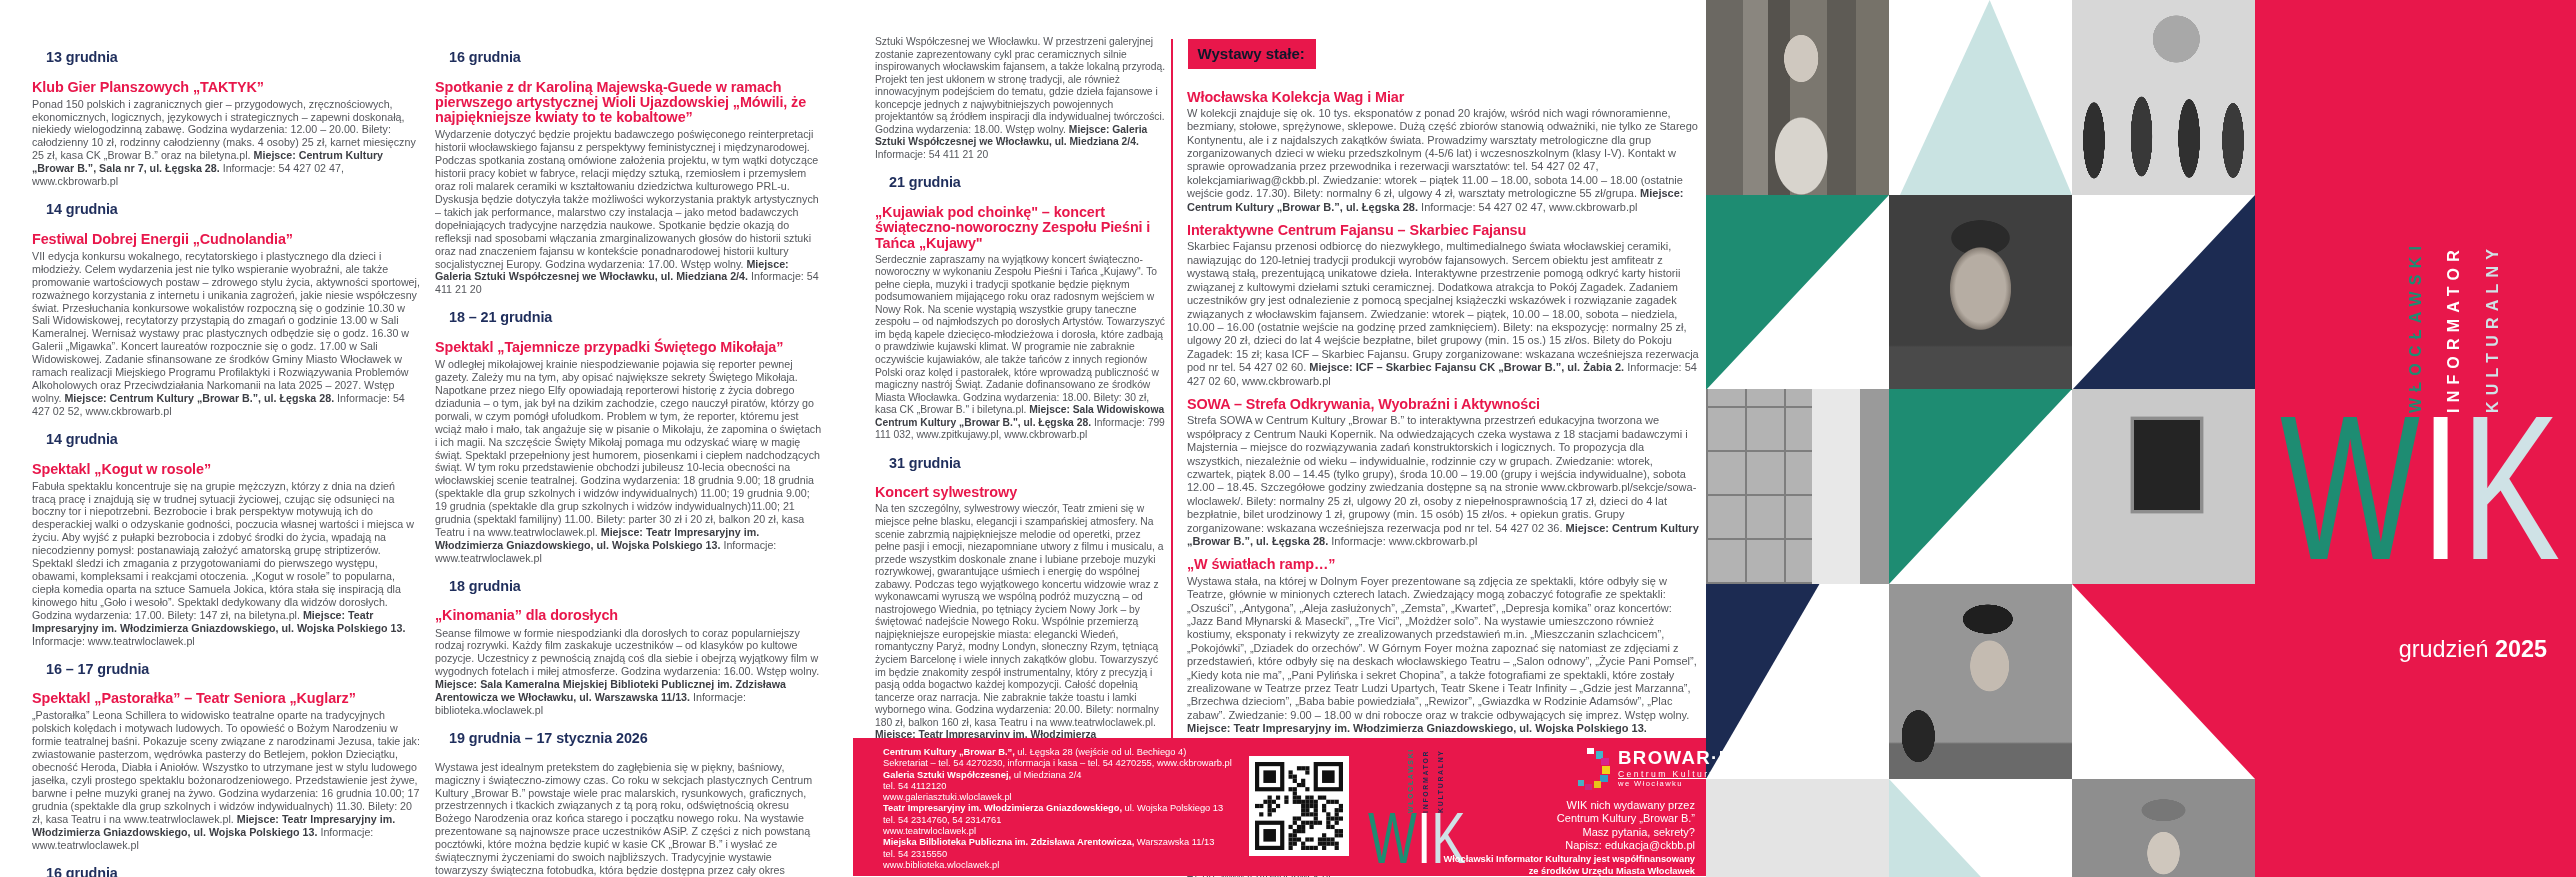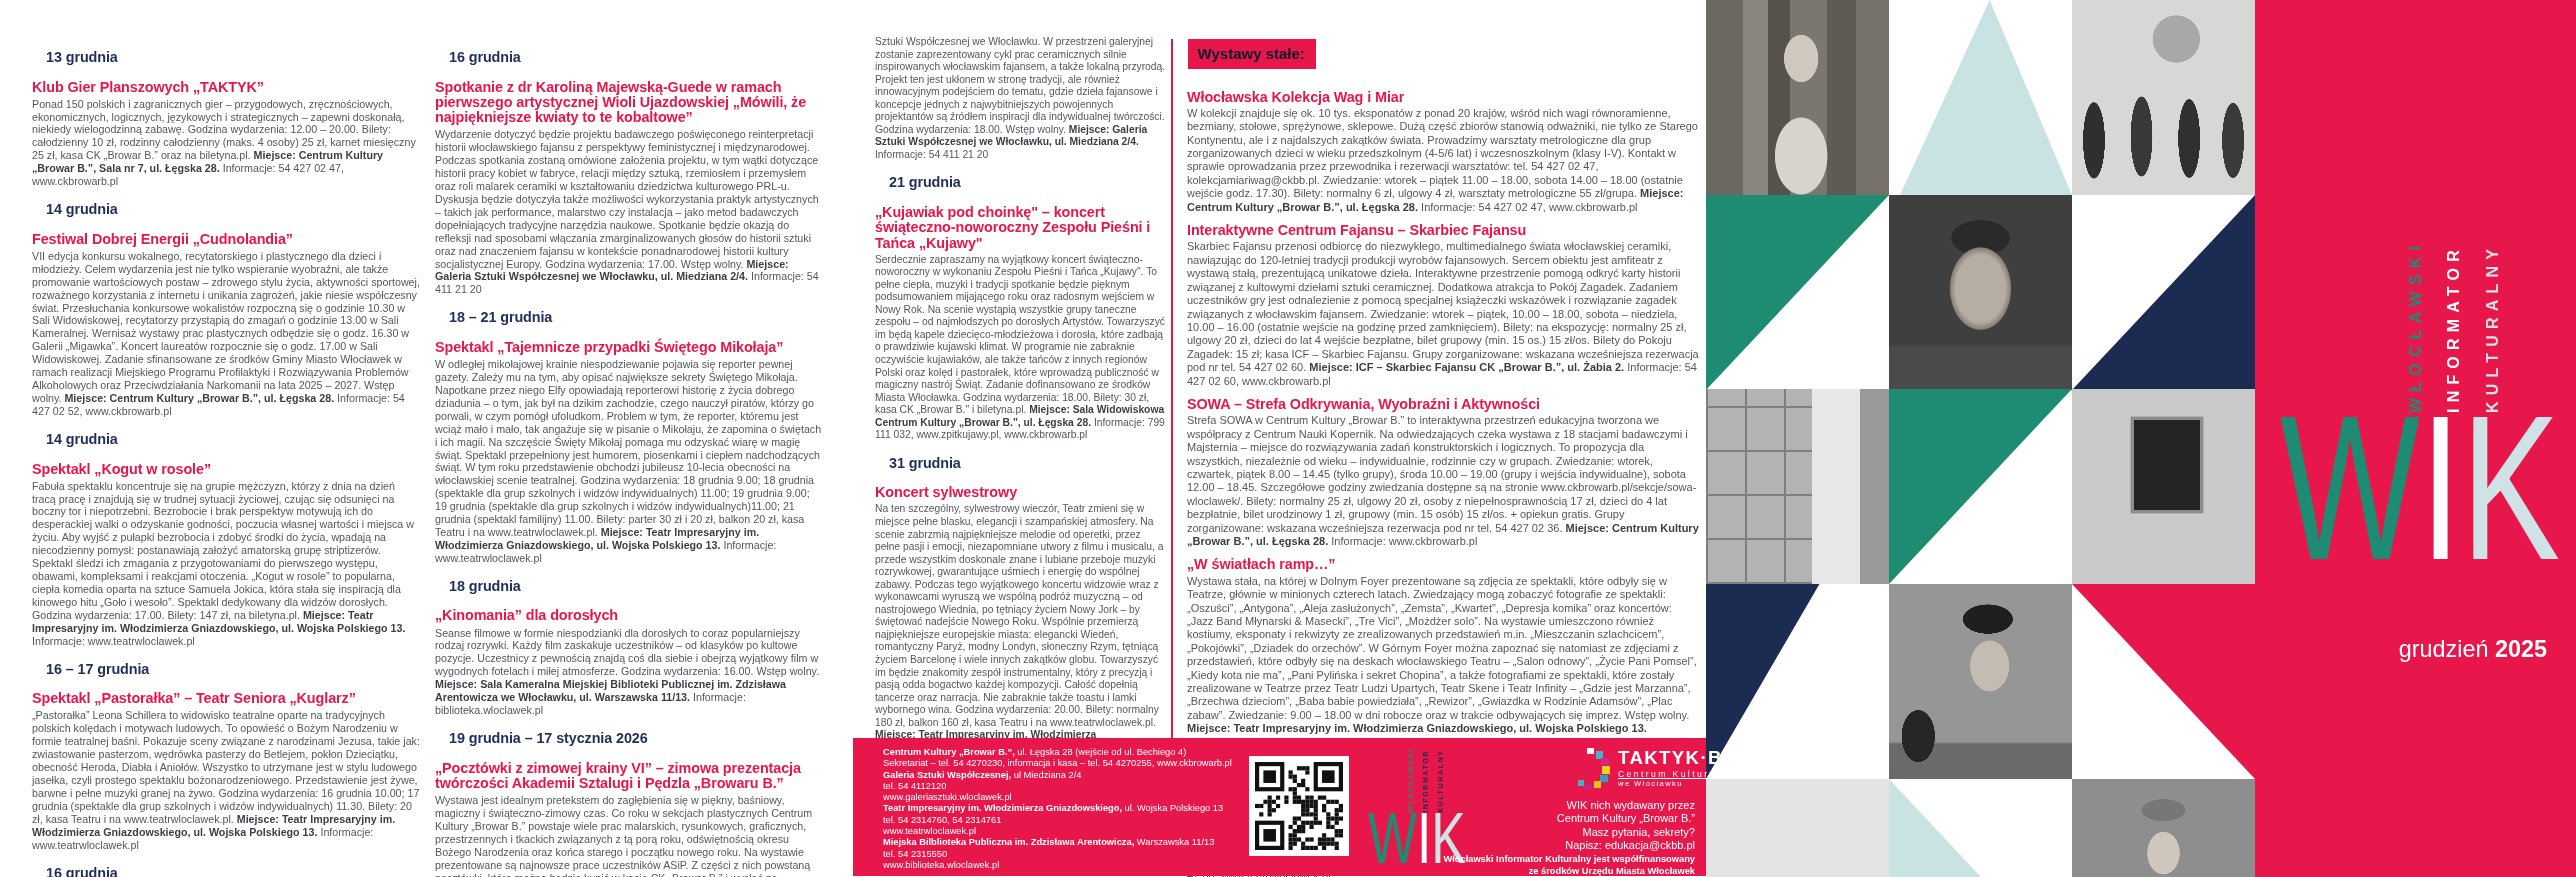--- a/index.html
+++ b/index.html
@@ -110,21 +110,20 @@
         <h3 class="title">Spektakl „Tajemnicze przypadki Świętego Mikołaja”</h3>
         <p class="body"><span class="btxt">W odległej mikołajowej krainie niespodziewanie pojawia się reporter pewnej gazety. Zależy mu na tym, aby opisać największe sekrety Świętego Mikołaja. Napotkane przez niego Elfy opowiadają reporterowi historię z życia dobrego dziadunia – o tym, jak był na dzikim zachodzie, czego nauczył piratów, którzy go porwali, w czym pomógł ufoludkom. Problem w tym, że reporter, któremu jest wciąż mało i mało, tak angażuje się w pisanie o Mikołaju, że zapomina o świętach i ich magii. Na szczęście Święty Mikołaj pomaga mu odzyskać wiarę w magię świąt. Spektakl przepełniony jest humorem, piosenkami i ciepłem nadchodzących świąt. W tym roku przedstawienie obchodzi jubileusz 10-lecia obecności na włocławskiej scenie teatralnej. Godzina wydarzenia: 18 grudnia 9.00; 18 grudnia (spektakle dla grup szkolnych i widzów indywidualnych) 11.00; 19 grudnia 9.00; 19 grudnia (spektakle dla grup szkolnych i widzów indywidualnych)11.00; 21 grudnia (spektakl familijny) 11.00. Bilety: parter 30 zł i 20 zł, balkon 20 zł, kasa Teatru i na www.teatrwloclawek.pl. </span><span class="venue">Miejsce: Teatr Impresaryjny im. Włodzimierza Gniazdowskiego, ul. Wojska Polskiego 13. </span><span class="binfo">Informacje: www.teatrwloclawek.pl</span></p>
       </div>
       <div class="event">
         <h2 class="date">18 grudnia</h2>
         <h3 class="title">„Kinomania” dla dorosłych</h3>
         <p class="body"><span class="btxt">Seanse filmowe w formie niespodzianki dla dorosłych to coraz popularniejszy rodzaj rozrywki. Każdy film zaskakuje uczestników – od klasyków po kultowe pozycje. Uczestnicy z pewnością znajdą coś dla siebie i obejrzą wyjątkowy film w wygodnych fotelach i miłej atmosferze. Godzina wydarzenia: 16.00. Wstęp wolny. </span><span class="venue">Miejsce: Sala Kameralna Miejskiej Biblioteki Publicznej im. Zdzisława Arentowicza we Włocławku, ul. Warszawska 11/13. </span><span class="binfo">Informacje: biblioteka.wloclawek.pl</span></p>
       </div>
       <div class="event">
         <h2 class="date">19 grudnia – 17 stycznia 2026</h2>
-        <h3 class="title">„Pocztówki z zimowej krainy VI” – zimowa prezentacja twórczości Akademii Sztalugi i Pędzla „Browaru B.”</h3>
         <p class="body"><span class="btxt">Wystawa jest idealnym pretekstem do zagłębienia się w piękny, baśniowy, magiczny i świąteczno-zimowy czas. Co roku w sekcjach plastycznych Centrum Kultury „Browar B.” powstaje wiele prac malarskich, rysunkowych, graficznych, przestrzennych i tkackich związanych z tą porą roku, odświętnością okresu Bożego Narodzenia oraz końca starego i początku nowego roku. Na wystawie prezentowane są najnowsze prace uczestników ASiP. Z części z nich powstaną pocztówki, które można będzie kupić w kasie CK „Browar B.” i wysłać ze świątecznymi życzeniami do swoich najbliższych. Tradycyjnie wystawie towarzyszy świąteczna fotobudka, która będzie dostępna przez cały okres świąteczny. Całość tworzy piękną, świąteczną scenerię. Godzina wydarzenia: wernisaż 18.00; zwiedzanie: wtorek – piątek 11.00 – 18.00, sobota 14.00 – 18.00 (ostatnie wejście godz. 17.30). Bilety: zwiedzanie wstęp wolny, pocztówki 2 zł, kasa CK „Browar B.”. </span><span class="venue">Miejsce: Galerie Sztuki „Beczkownia” i „Fermentownia” Centrum Kultury „Browar B.”, ul. Łęgska 28. </span><span class="binfo">Informacje: 54 427 02 47, www.ckbrowarb.pl</span></p>
       </div>
     </div>
   <div class="col" id="col3">
       <div class="event">
         <p class="body"><span class="btxt">Sztuki Współczesnej we Włocławku. W przestrzeni galeryjnej zostanie zaprezentowany cykl prac ceramicznych silnie inspirowanych włocławskim fajansem, a także lokalną przyrodą. Projekt ten jest ukłonem w stronę tradycji, ale również innowacyjnym podejściem do tematu, gdzie dzieła fajansowe i koncepcje jednych z najwybitniejszych powojennych projektantów są źródłem inspiracji dla indywidualnej twórczości. Godzina wydarzenia: 18.00. Wstęp wolny. </span><span class="venue">Miejsce: Galeria Sztuki Współczesnej we Włocławku, ul. Miedziana 2/4. </span><span class="binfo">Informacje: 54 411 21 20</span></p>
       </div>
       <div class="event">
         <h2 class="date">21 grudnia</h2>
         <h3 class="title">„Kujawiak pod choinkę" – koncert świąteczno-noworoczny Zespołu Pieśni i Tańca „Kujawy"</h3>
@@ -360,21 +359,21 @@
           <div style="left: 19px; top: 0px; width: 6.9px; height: 6.9px; background: rgb(255, 255, 255);"></div>
           <div style="left: 27.5px; top: 3.4px; width: 7.6px; height: 7.6px; background: rgb(65, 182, 201);"></div>
           <div style="left: 33px; top: 10.3px; width: 7.6px; height: 7.6px; background: rgb(216, 37, 140);"></div>
           <div style="left: 34px; top: 18.6px; width: 8.3px; height: 8.3px; background: rgb(242, 210, 25);"></div>
           <div style="left: 32px; top: 27px; width: 7.6px; height: 7.6px; background: rgb(47, 158, 199);"></div>
           <div style="left: 25.5px; top: 33px; width: 7.6px; height: 7.6px; background: rgb(232, 194, 26);"></div>
           <div style="left: 17px; top: 36px; width: 6.9px; height: 6.9px; background: rgb(201, 39, 126);"></div>
           <div style="left: 10.3px; top: 32px; width: 6.2px; height: 6.2px; background: rgb(71, 177, 196);"></div>
         </div>
       <div class="br-lines">
-        <div class="br1">TAKTYK·B</div>
+        <div class="br1">BROWAR·B</div>
         <div class="br2">Centrum Kultury</div>
         <div class="br3">we Włocławku</div>
       </div>
     </div>
     <div id="publisher">
         <div>WIK nich wydawany przez</div>
         <div>Centrum Kultury „Browar B.”</div>
         <div>Masz pytania, sekrety?</div>
         <div>Napisz: edukacja@ckbb.pl</div>
       </div>

